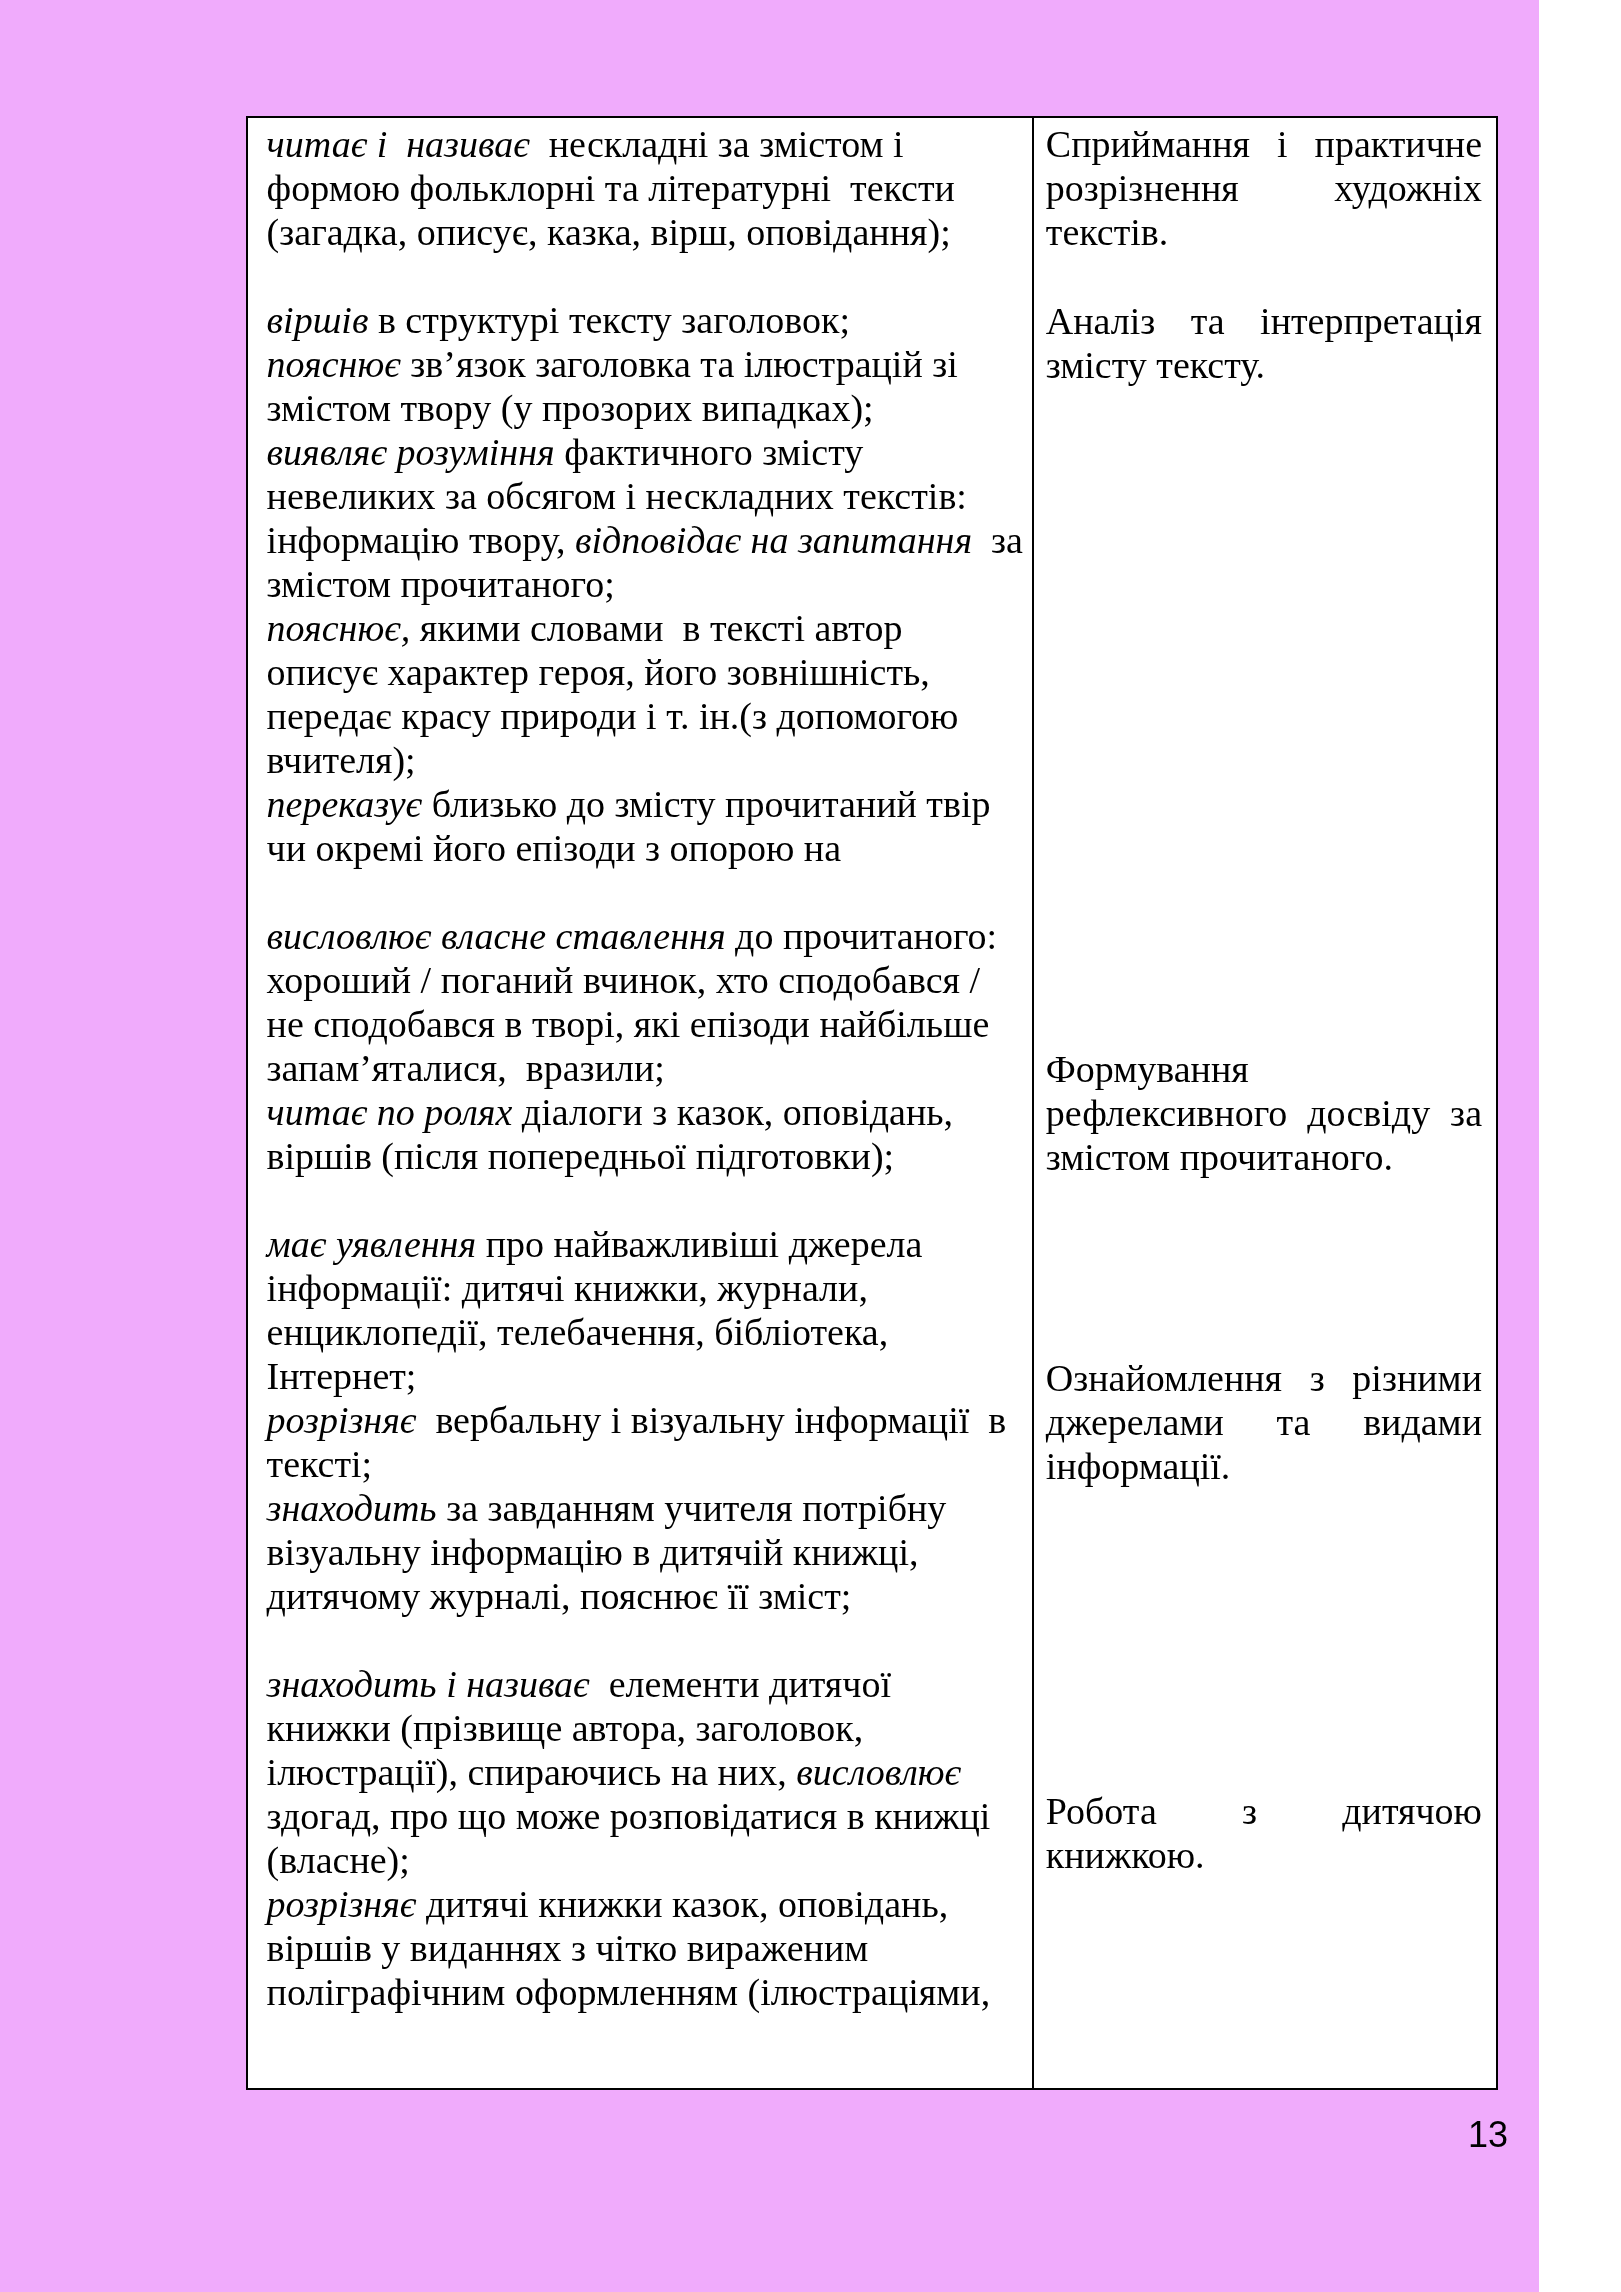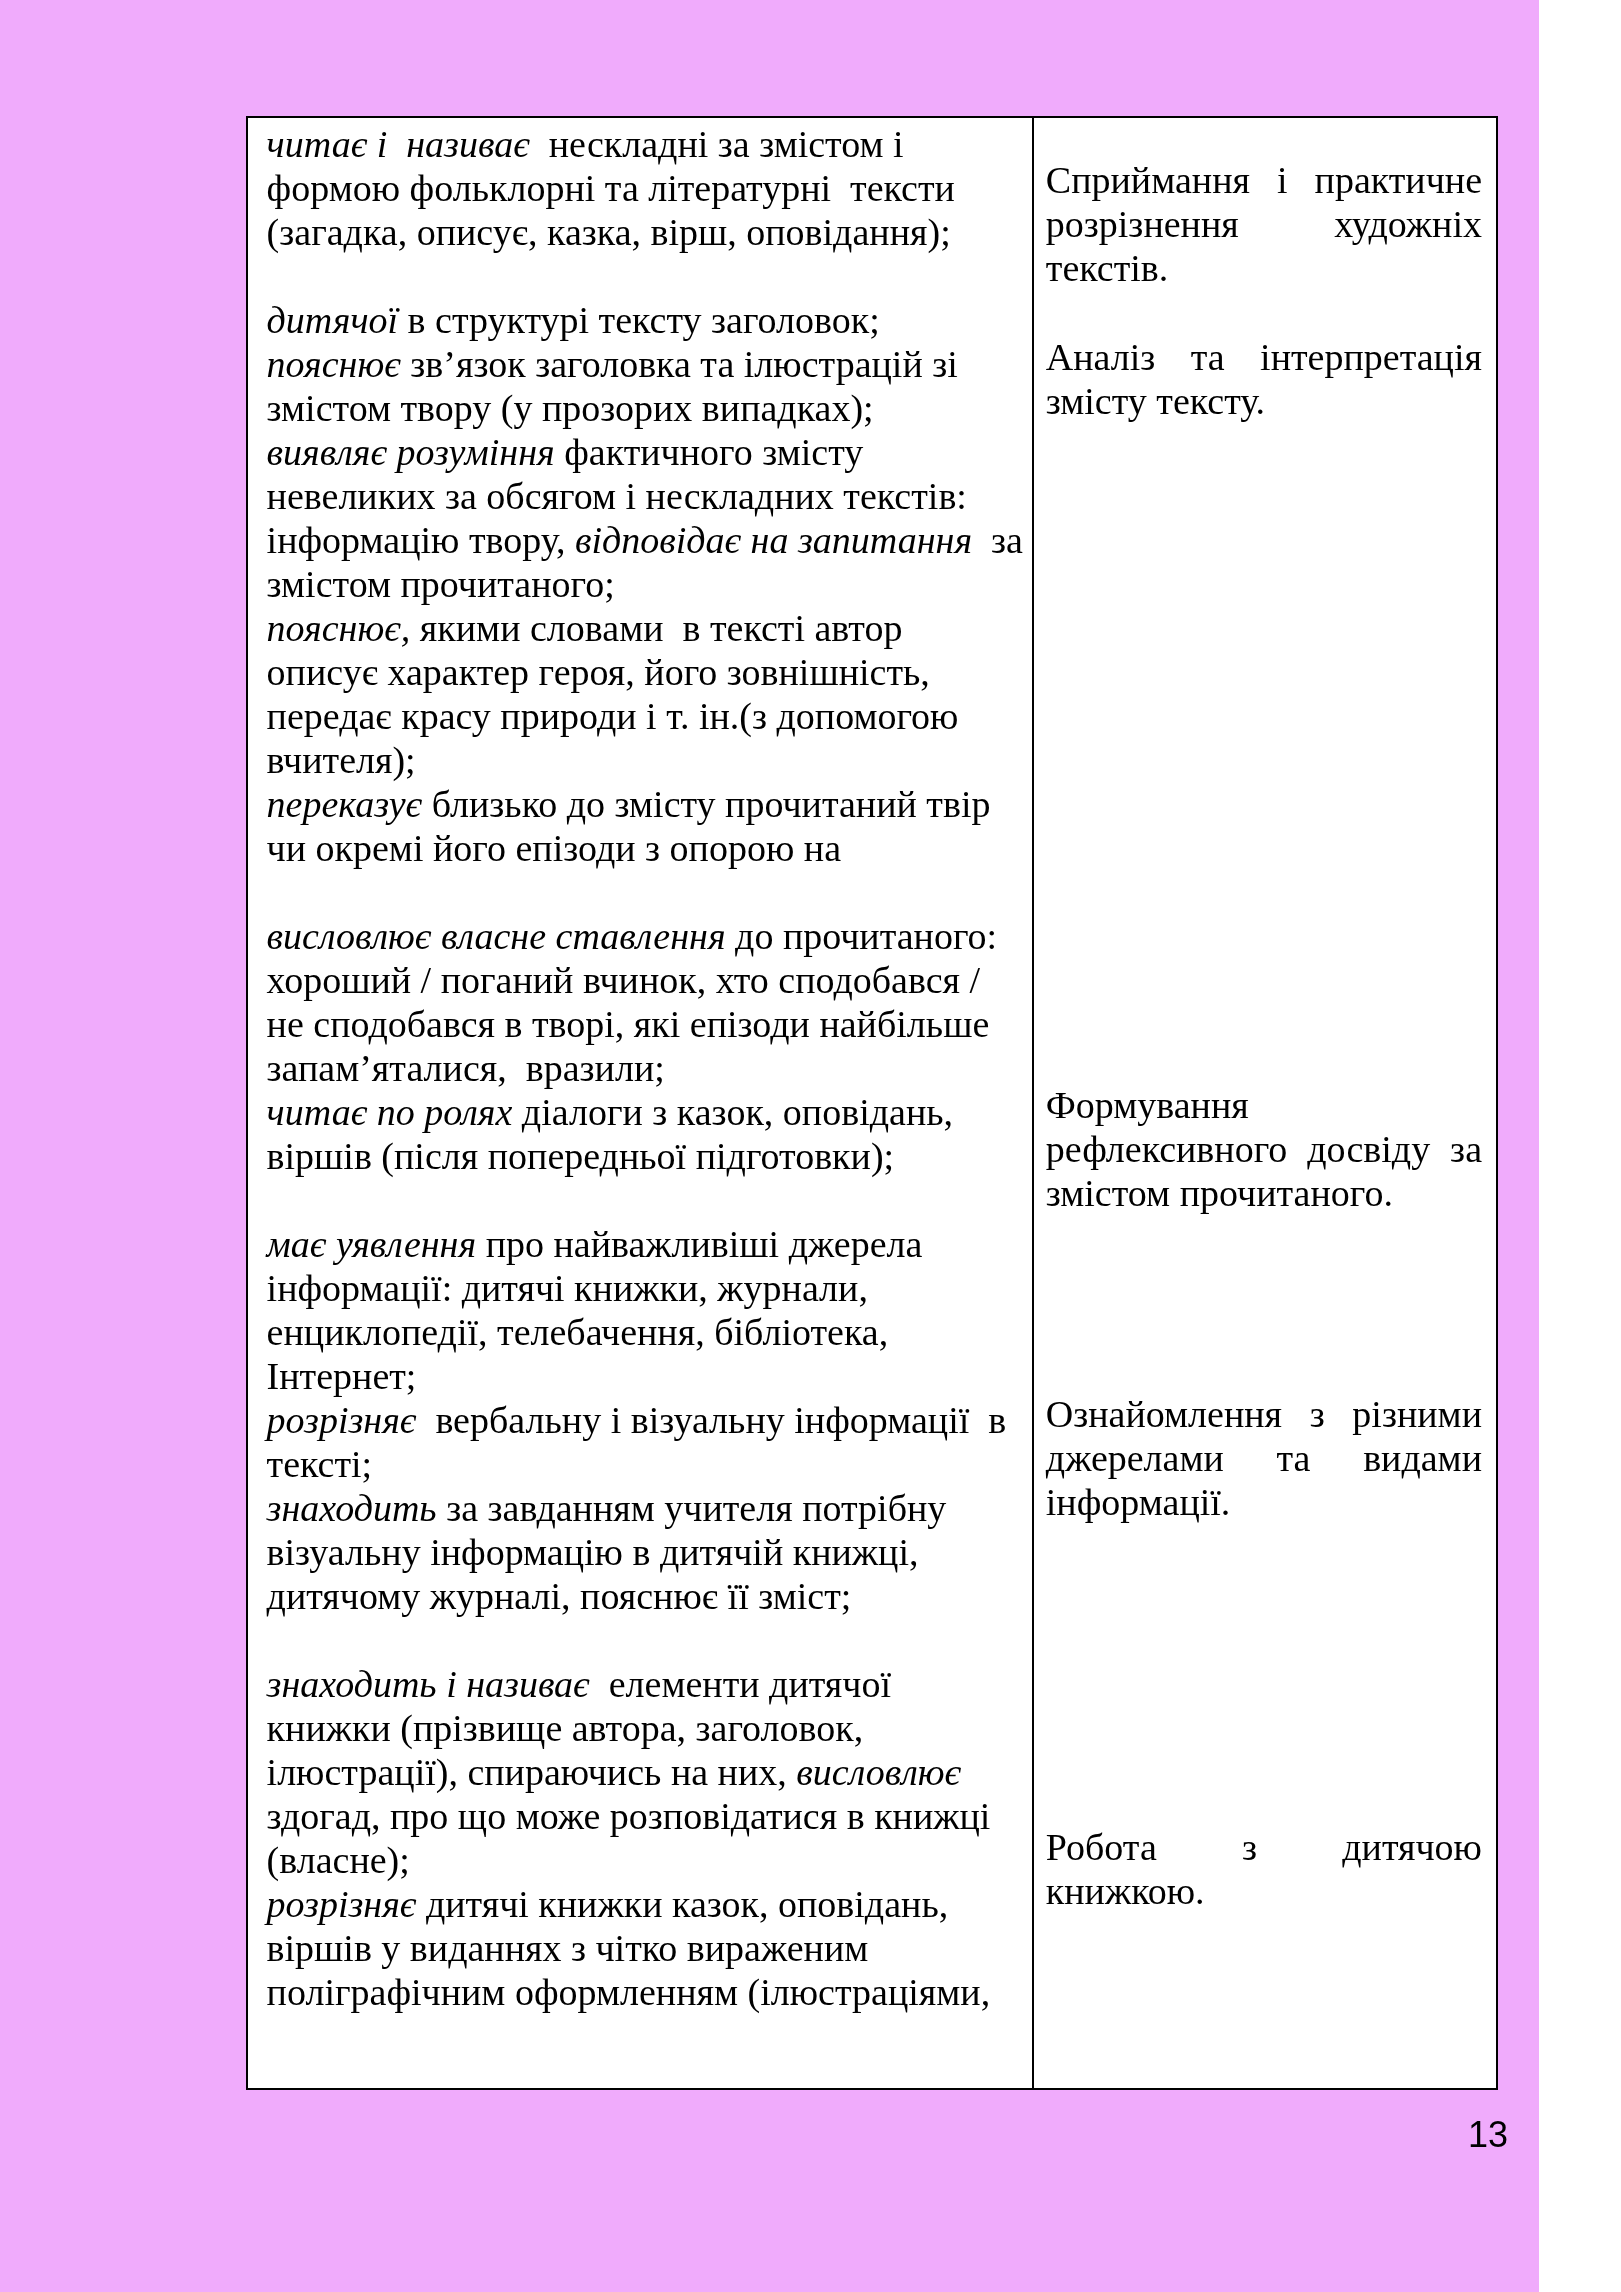--- a/index.html
+++ b/index.html
@@ -52,21 +52,20 @@
     white-space: normal;
     text-align: justify;
     text-align-last: justify;
     text-justify: inter-word;
   }
   .gap { height: 44px; }
   .rblock {
     position: absolute;
     left: 11.8px;
     right: 14px;
-    margin-top: 36px;
   }
   .rblock .line { white-space: normal; }
   em { font-style: italic; }
   .page-number {
     position: absolute;
     left: 1468px;
     top: 2115px;
     font-family: "Liberation Sans", "DejaVu Sans", sans-serif;
     font-size: 36px;
     line-height: 39px;
@@ -81,21 +80,21 @@
   <div class="doc-table">
 
     <div class="cell cell-left">
       <div>
           <div class="line"><em>читає і  називає</em><span>  нескладні за змістом і</span></div>
           <div class="line"><span>формою фольклорні та літературні  тексти</span></div>
           <div class="line"><span>(загадка, описує, казка, вірш, оповідання);</span></div>
         </div>
       <div class="gap"></div>
       <div>
-          <div class="line"><em>дитячої</em><span> в структурі тексту заголовок;</span></div>
+          <div class="line"><em>віршів</em><span> в структурі тексту заголовок;</span></div>
           <div class="line"><em>пояснює</em><span> зв’язок заголовка та ілюстрацій зі</span></div>
           <div class="line"><span>змістом твору (у прозорих випадках);</span></div>
           <div class="line"><em>виявляє розуміння</em><span> фактичного змісту</span></div>
           <div class="line"><span>невеликих за обсягом і нескладних текстів:</span></div>
           <div class="line"><span>інформацію твору, </span><em>відповідає на запитання</em><span>  за</span></div>
           <div class="line"><span>змістом прочитаного;</span></div>
           <div class="line"><em>пояснює,</em><span> якими словами  в тексті автор</span></div>
           <div class="line"><span>описує характер героя, його зовнішність,</span></div>
           <div class="line"><span>передає красу природи і т. ін.(з допомогою</span></div>
           <div class="line"><span>вчителя);</span></div>

